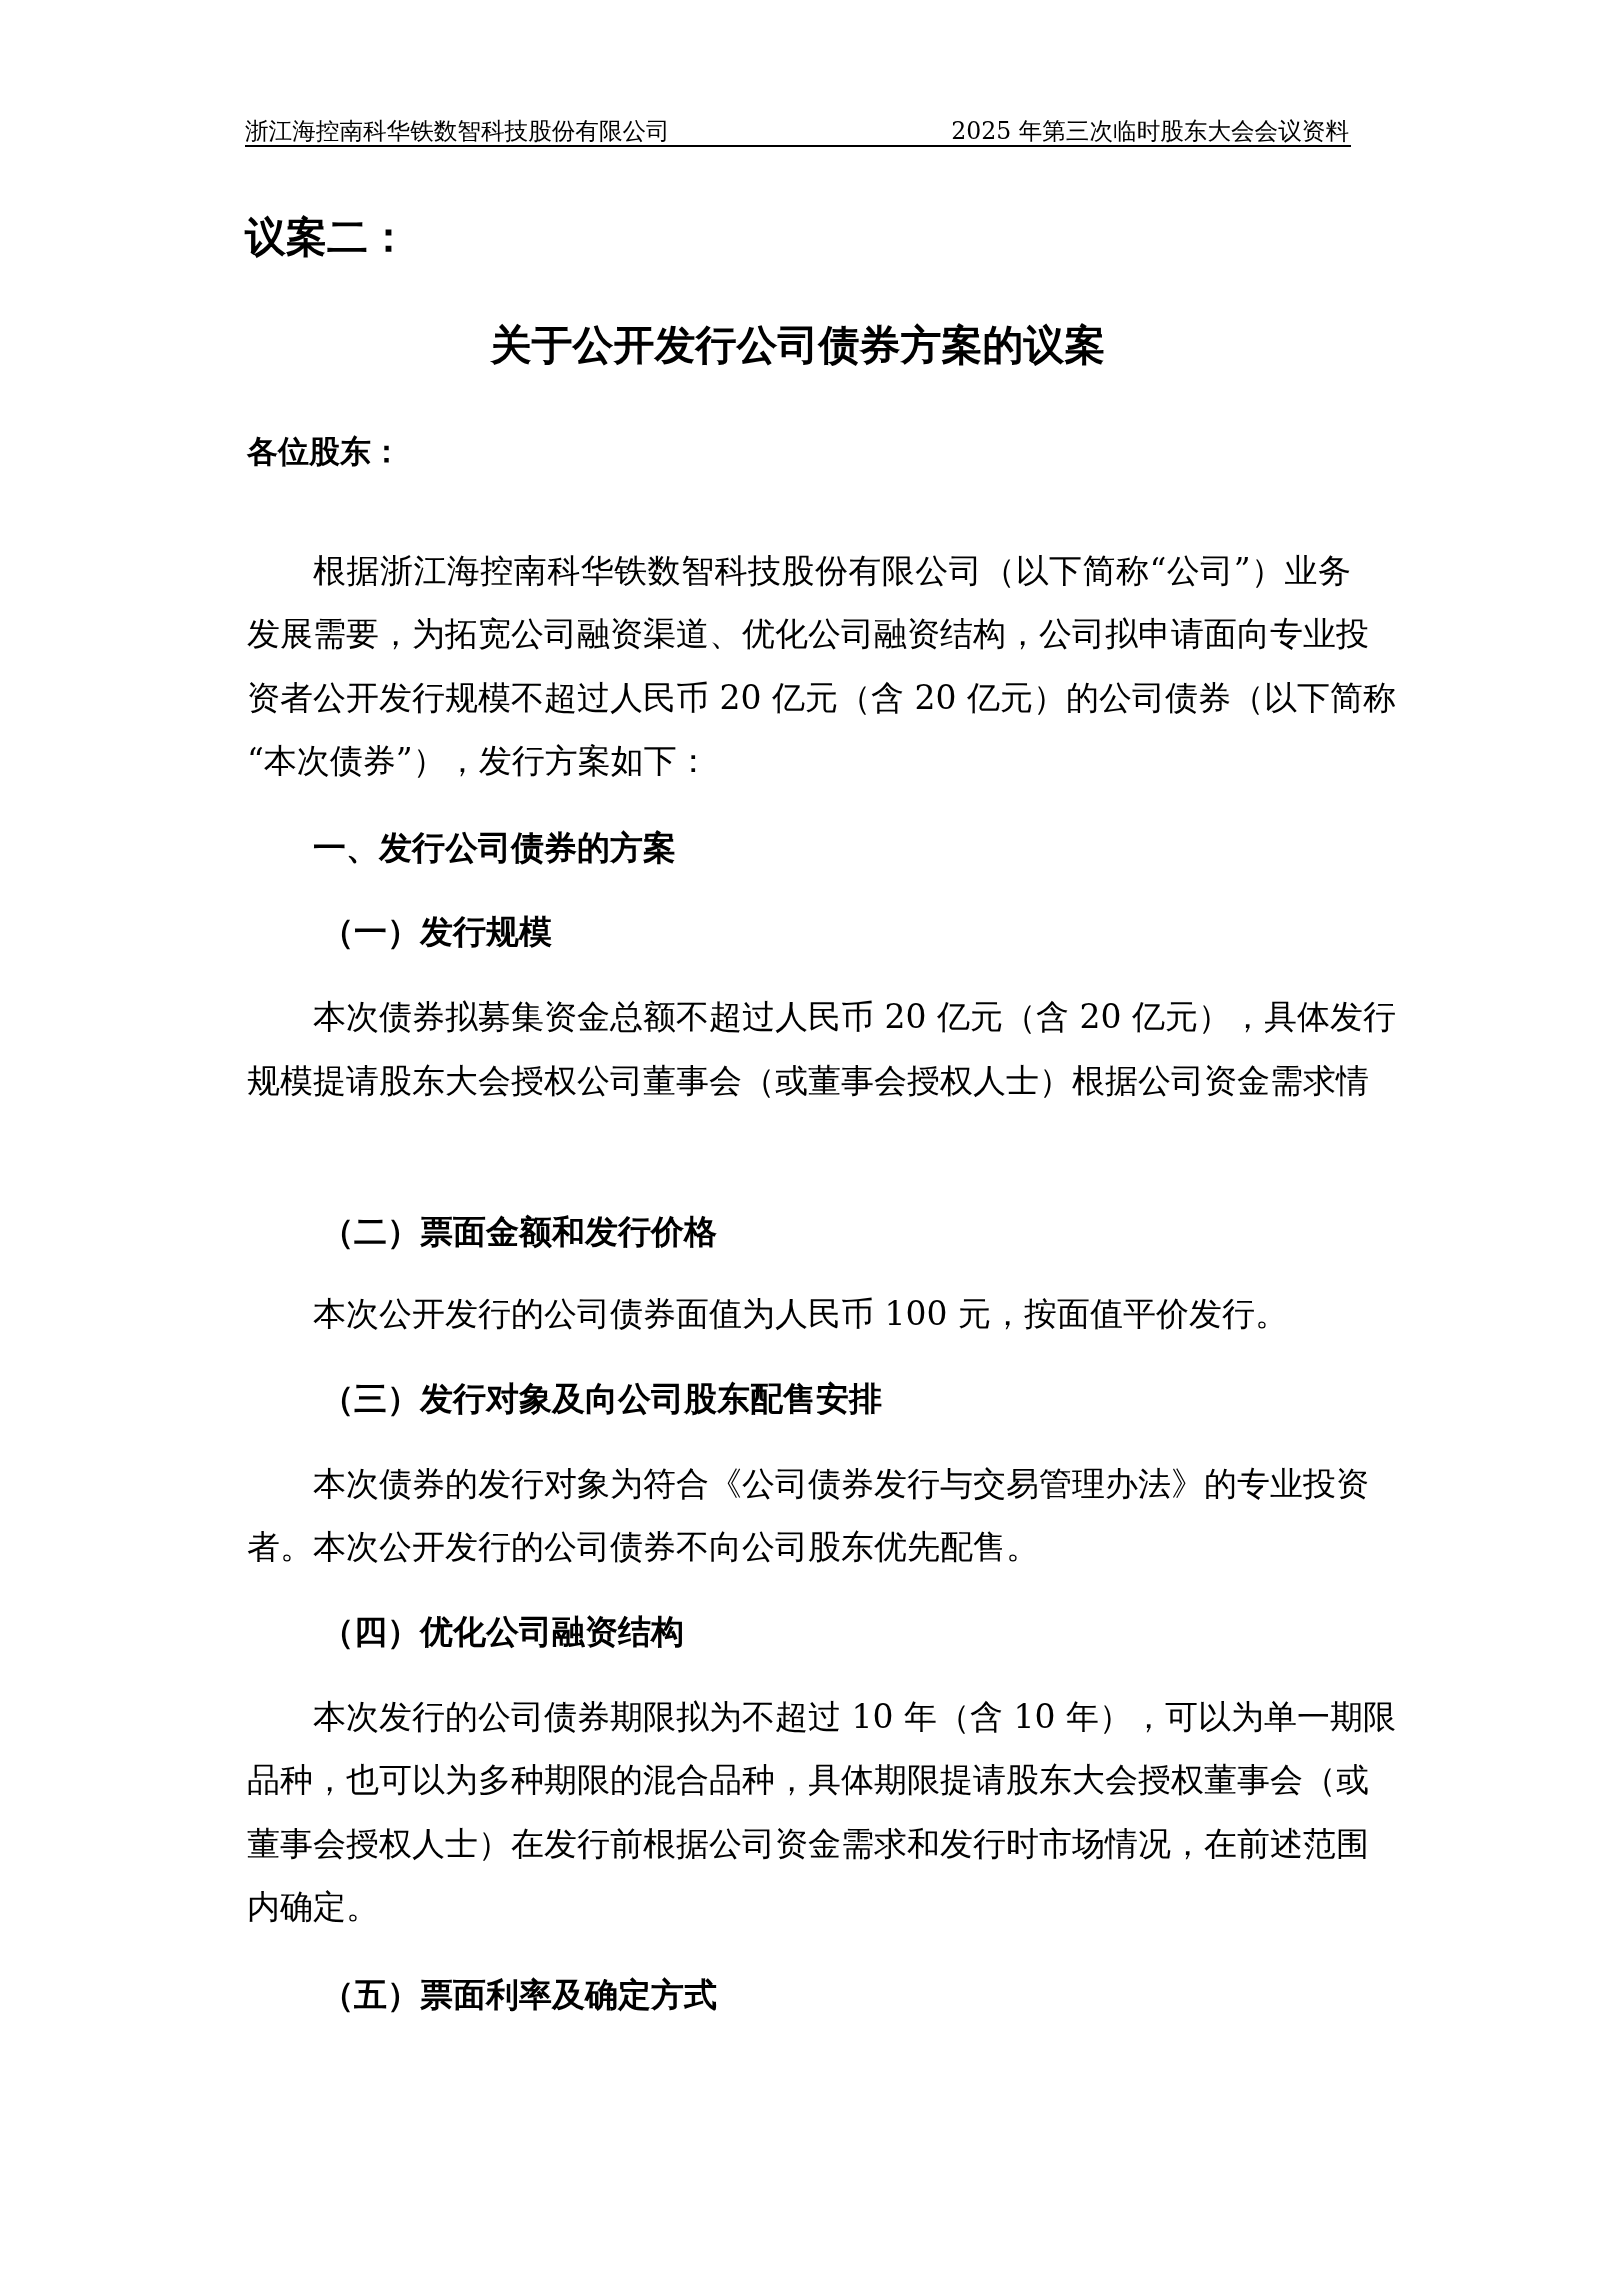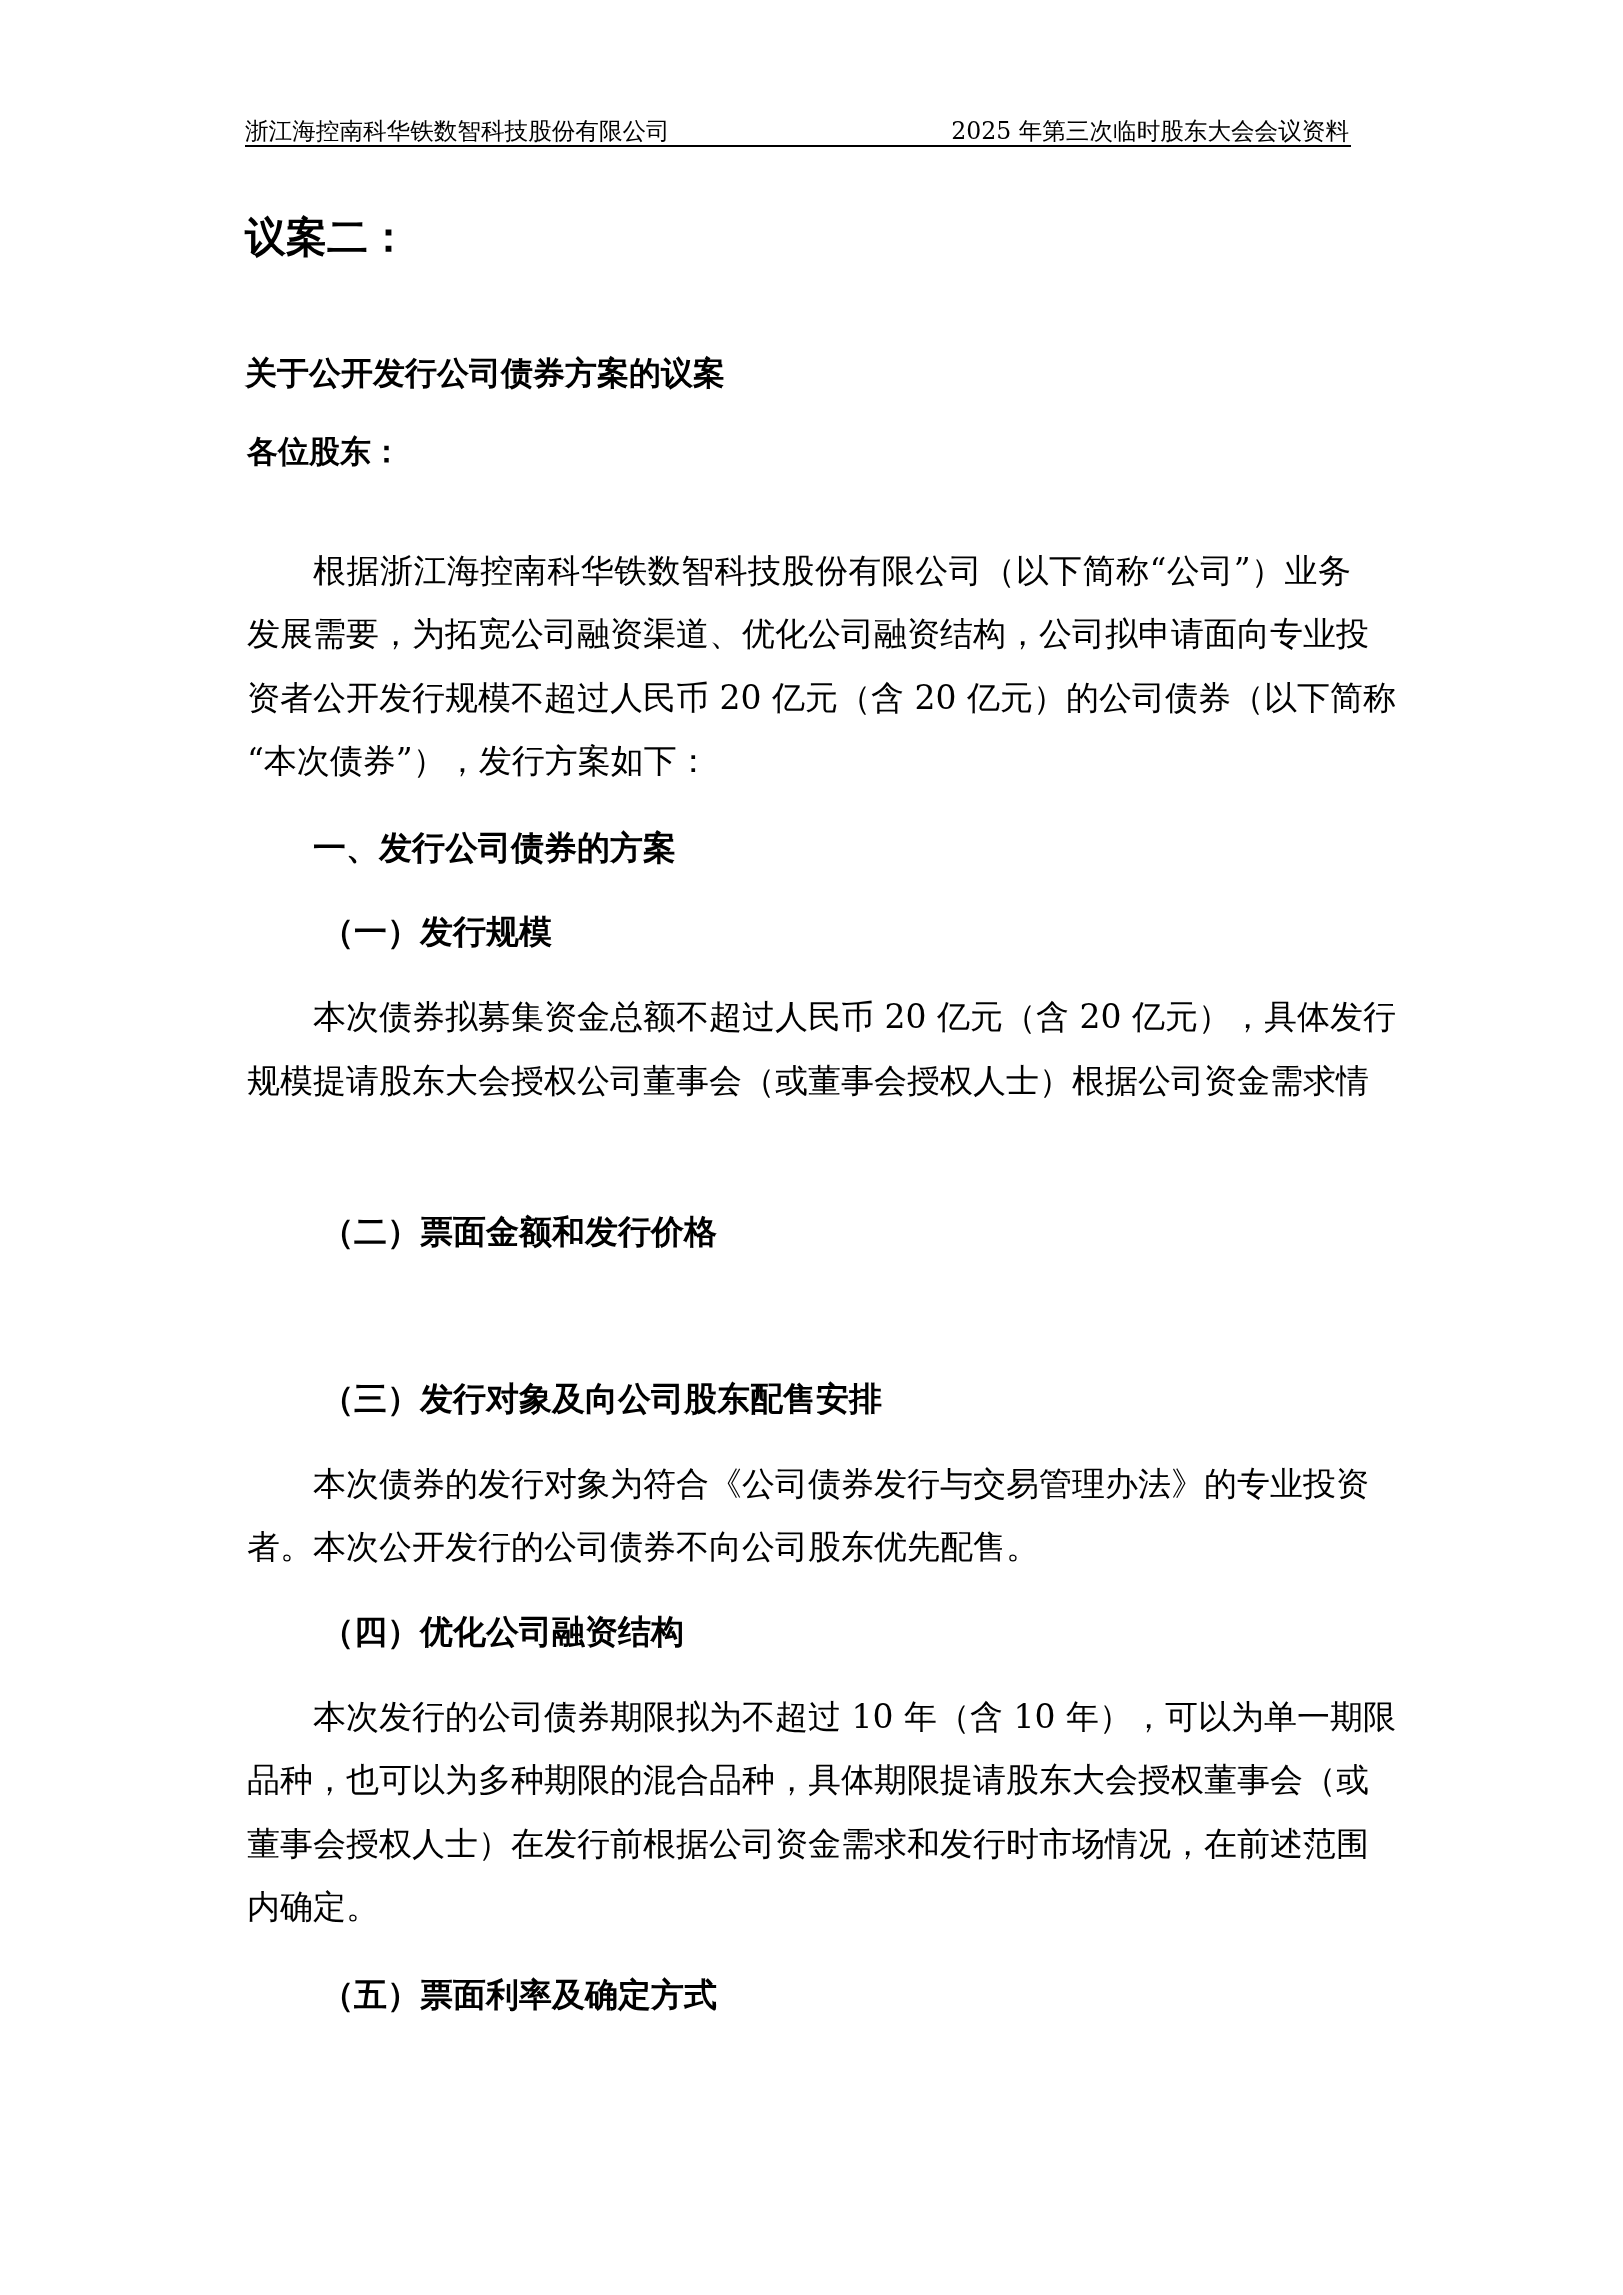--- a/index.html
+++ b/index.html
@@ -5,21 +5,21 @@
   html, body { margin: 0; padding: 0; background: #ffffff; }
   body { width: 1623px; height: 2295px; position: relative; overflow: hidden; color: #000; }
   .page { position: absolute; left: 0; top: 0; width: 1623px; height: 2295px; background: #fff; }
   .serif { font-family: "DejaVu Serif", "Liberation Serif", serif; }
   .sans { font-family: "DejaVu Sans", "Liberation Sans", sans-serif; }
   .abs { position: absolute; white-space: nowrap; }
   .header-left { left: 245px; top: 118px; font-size: 23.6px; line-height: 26px; }
   .header-right { right: 274px; top: 118px; font-size: 23.6px; line-height: 26px; text-align: right; }
   .header-rule { position: absolute; left: 245px; top: 145px; width: 1106px; height: 2px; background: #000; }
   .motion-no { left: 245px; top: 216px; font-size: 41px; line-height: 43px; font-weight: bold; }
-  .doc-title { left: 245px; width: 1106px; top: 324px; font-size: 32px; line-height: 43px; font-weight: bold; margin-top: 28px; }
+  .doc-title { left: 245px; width: 1106px; top: 324px; font-size: 41px; line-height: 43px; text-align: center; font-weight: bold; }
   .salutation { left: 247px; top: 434px; font-size: 31px; line-height: 34px; font-weight: bold; }
   .line { position: absolute; left: 247px; width: 1105px; font-size: 33px; line-height: 35px; white-space: nowrap; }
   .line.full { text-align: justify; text-align-last: justify; }
   .line.indent { left: 313px; width: 1038px; }
   .line.indent-heading { left: 313px; }
   .line.sub-heading { left: 321px; }
   .bold { font-weight: bold; }
 </style>
 </head>
 <body>
@@ -39,20 +39,21 @@
   <div class="line serif full" style="top:680px;">资者公开发行规模不超过人民币 20 亿元（含 20 亿元）的公司债券（以下简称</div>
   <div class="line serif" style="top:743px;">“本次债券”），发行方案如下：</div>
 
   <div class="line sans bold indent-heading" style="top:830px;">一、发行公司债券的方案</div>
 
   <div class="line sans bold sub-heading" style="top:914px;">（一）发行规模</div>
   <div class="line serif indent full" style="top:999px;">本次债券拟募集资金总额不超过人民币 20 亿元（含 20 亿元），具体发行</div>
   <div class="line serif full" style="top:1063px;">规模提请股东大会授权公司董事会（或董事会授权人士）根据公司资金需求情</div>
 
   <div class="line sans bold sub-heading" style="top:1214px;">（二）票面金额和发行价格</div>
+  <div class="line serif indent" style="top:1296px;">本次公开发行的公司债券面值为人民币 100 元，按面值平价发行。</div>
 
   <div class="line sans bold sub-heading" style="top:1381px;">（三）发行对象及向公司股东配售安排</div>
   <div class="line serif indent full" style="top:1466px;">本次债券的发行对象为符合《公司债券发行与交易管理办法》的专业投资</div>
   <div class="line serif" style="top:1529px;">者。本次公开发行的公司债券不向公司股东优先配售。</div>
 
   <div class="line sans bold sub-heading" style="top:1614px;">（四）优化公司融资结构</div>
   <div class="line serif indent full" style="top:1699px;">本次发行的公司债券期限拟为不超过 10 年（含 10 年），可以为单一期限</div>
   <div class="line serif full" style="top:1762px;">品种，也可以为多种期限的混合品种，具体期限提请股东大会授权董事会（或</div>
   <div class="line serif full" style="top:1826px;">董事会授权人士）在发行前根据公司资金需求和发行时市场情况，在前述范围</div>
   <div class="line serif" style="top:1889px;">内确定。</div>

